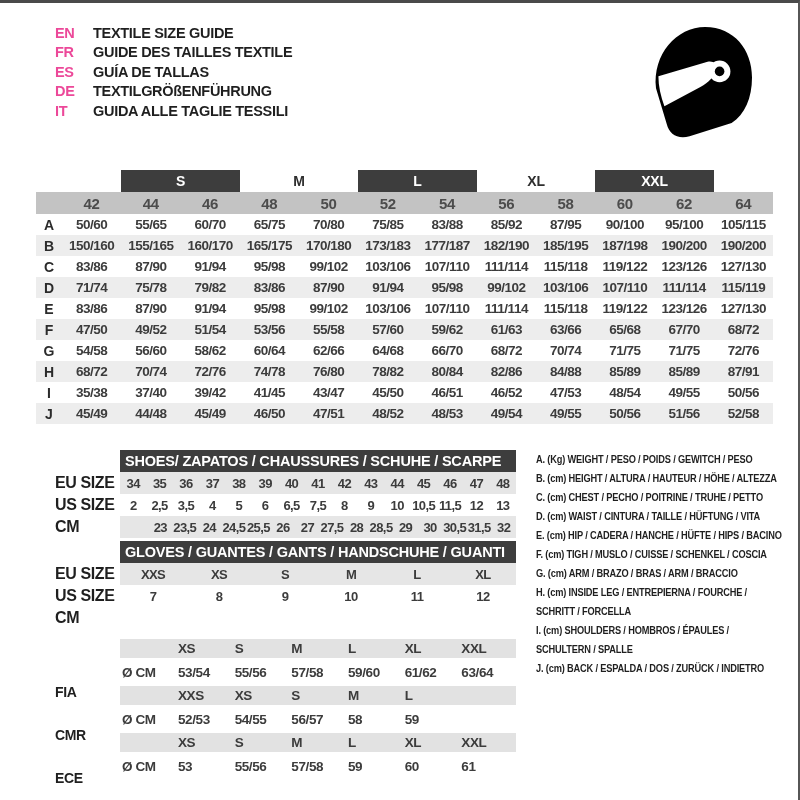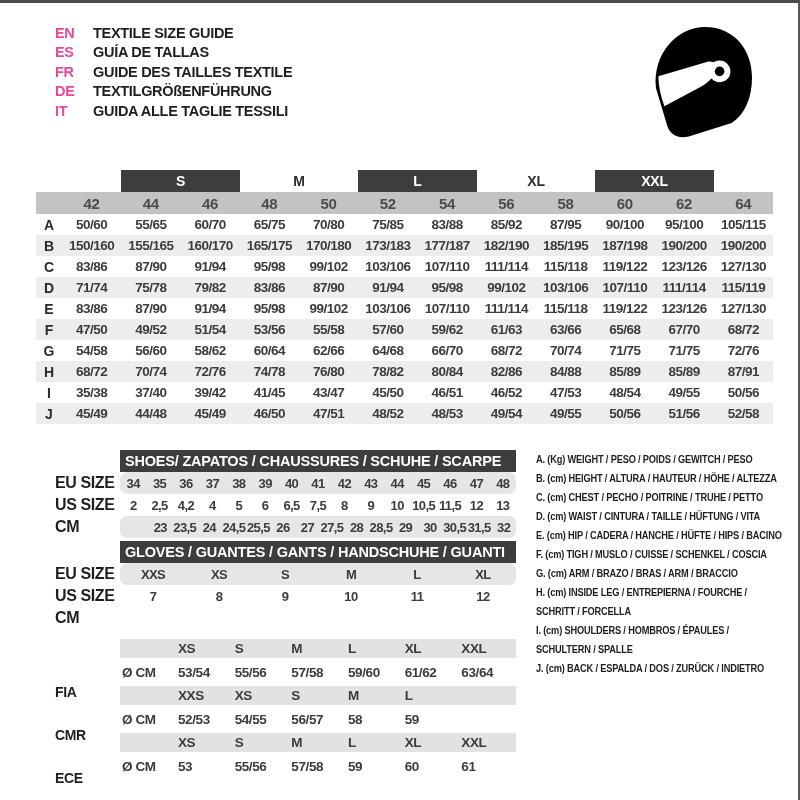--- a/index.html
+++ b/index.html
@@ -33,21 +33,21 @@
   .trow.stripe{background:var(--stripe,#ededed);}
   .tletter{display:flex;align-items:center;justify-content:center;font-size:14px;color:#2b2b2b;}
   .tval{display:flex;align-items:center;justify-content:center;font-size:13.5px;
         color:#3c3c3c;letter-spacing:-0.5px;white-space:nowrap;}
   
   .subtable{position:absolute;left:120px;width:396px;}
   #shoes{top:447px;} #gloves{top:538px;} #helmet{top:636px;}
   .tband{height:22px;background:var(--dark,#3d3d3d);color:#fff;font-size:14.5px;
          display:flex;align-items:center;padding-left:5px;letter-spacing:-0.2px;
          white-space:nowrap;box-sizing:border-box;}
-  .srow{display:grid;height:22px;border-radius:7px;}
+  .srow{display:grid;height:22px;}
   .srow.stripe{background:var(--substripe,#e6e6e6);}
   .scell{display:flex;align-items:center;justify-content:center;font-size:13px;
          color:#3c3c3c;letter-spacing:-0.6px;white-space:nowrap;}
   
   .side-labels{position:absolute;left:55px;width:64px;}
   #shoes-labels{top:469px;} #gloves-labels{top:560px;} #helmet-labels{top:658px;}
   .slabel{height:22px;display:flex;align-items:center;font-size:16px;color:#1f1f1f;
           letter-spacing:-0.4px;white-space:nowrap;}
   
   .hrow{display:grid;grid-template-columns:56px repeat(6,1fr);}
@@ -66,26 +66,26 @@
 <body>
 
 <div class="page" style="--dark: #3d3d3d; --sizeband: #c3c3c3; --stripe: #ededed; --substripe: #e6e6e6; --helmstripe: #e2e2e2;">
 
   <div class="lang-list" id="lang-list">
       <div class="lang-row">
         <div class="lang-code">EN</div>
         <div class="lang-title">TEXTILE SIZE GUIDE</div>
       </div>
       <div class="lang-row">
+        <div class="lang-code">FR</div>
+        <div class="lang-title">GUIDE DES TAILLES TEXTILE</div>
+      </div>
+      <div class="lang-row">
         <div class="lang-code">ES</div>
         <div class="lang-title">GUÍA DE TALLAS</div>
-      </div>
-      <div class="lang-row">
-        <div class="lang-code">FR</div>
-        <div class="lang-title">GUIDE DES TAILLES TEXTILE</div>
       </div>
       <div class="lang-row">
         <div class="lang-code">DE</div>
         <div class="lang-title">TEXTILGRÖßENFÜHRUNG</div>
       </div>
       <div class="lang-row">
         <div class="lang-code">IT</div>
         <div class="lang-title">GUIDA ALLE TAGLIE TESSILI</div>
       </div>
     </div>
@@ -301,21 +301,21 @@
           <div class="scell">43</div>
           <div class="scell">44</div>
           <div class="scell">45</div>
           <div class="scell">46</div>
           <div class="scell">47</div>
           <div class="scell">48</div>
         </div>
         <div class="srow" style="grid-template-columns: repeat(15, 1fr);">
           <div class="scell">2</div>
           <div class="scell">2,5</div>
-          <div class="scell">4,2</div>
+          <div class="scell">3,5</div>
           <div class="scell">4</div>
           <div class="scell">5</div>
           <div class="scell">6</div>
           <div class="scell">6,5</div>
           <div class="scell">7,5</div>
           <div class="scell">8</div>
           <div class="scell">9</div>
           <div class="scell">10</div>
           <div class="scell">10,5</div>
           <div class="scell">11,5</div>

